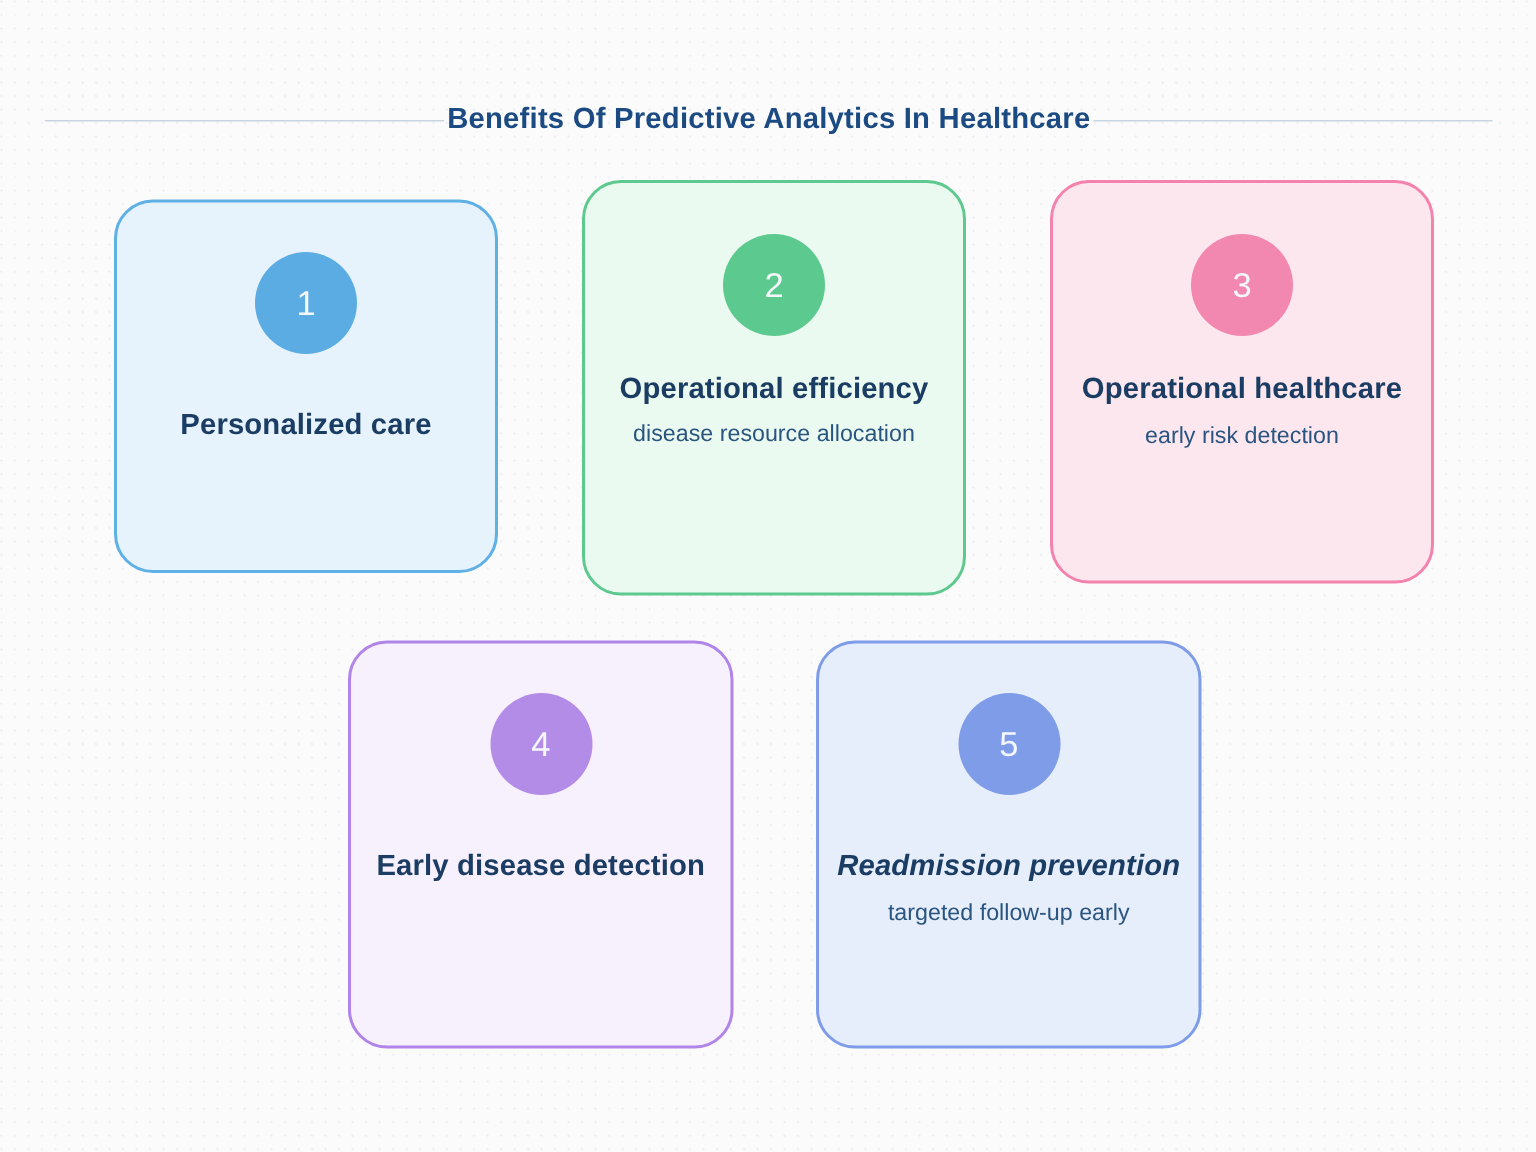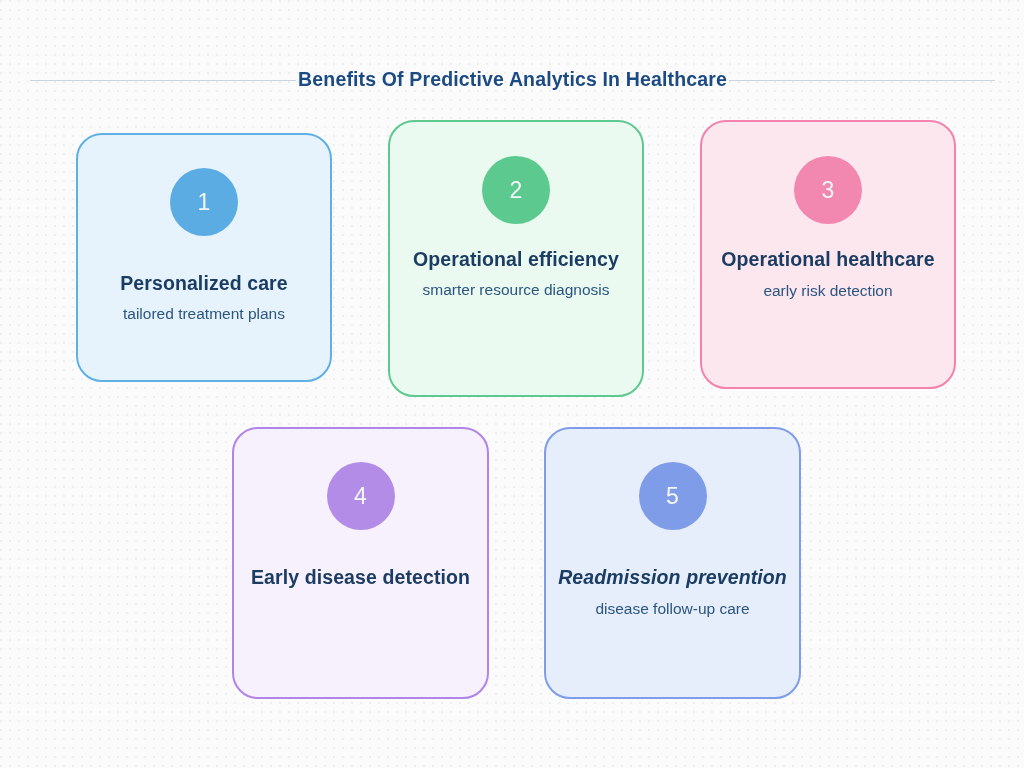--- a/index.html
+++ b/index.html
@@ -124,37 +124,36 @@
 
 <div id="title-bar">
   <div class="rule" style="background: rgb(200, 212, 226);"></div>
   <div id="page-title" style="color: rgb(27, 75, 130);">Benefits Of Predictive Analytics In Healthcare</div>
   <div class="rule" style="background: rgb(200, 212, 226);"></div>
 </div>
 
 <div class="card" id="card-1" style="background: rgb(230, 243, 252); border-color: rgb(95, 176, 229);">
   <div class="num-circle" style="background: rgb(91, 172, 227);">1</div>
   <div class="card-title">Personalized care</div>
-  <div class="card-sub">tailored treatment plans</div>
 </div>
 
 <div class="card" id="card-2" style="background: rgb(235, 250, 240); border-color: rgb(94, 201, 143);">
   <div class="num-circle" style="background: rgb(92, 201, 142);">2</div>
   <div class="card-title">Operational efficiency</div>
-  <div class="card-sub">smarter resource diagnosis</div>
+  <div class="card-sub">disease resource allocation</div>
 </div>
 
 <div class="card" id="card-3" style="background: rgb(253, 231, 238); border-color: rgb(243, 130, 173);">
   <div class="num-circle" style="background: rgb(242, 135, 176);">3</div>
   <div class="card-title">Operational healthcare</div>
   <div class="card-sub">early risk detection</div>
 </div>
 
 <div class="card" id="card-4" style="background: rgb(247, 240, 253); border-color: rgb(177, 132, 231);">
   <div class="num-circle" style="background: rgb(179, 140, 232);">4</div>
   <div class="card-title">Early disease detection</div>
 </div>
 
 <div class="card" id="card-5" style="background: rgb(230, 238, 251); border-color: rgb(126, 156, 232);">
   <div class="num-circle" style="background: rgb(126, 156, 232);">5</div>
   <div class="card-title">Readmission prevention</div>
-  <div class="card-sub">disease follow-up care</div>
+  <div class="card-sub">targeted follow-up early</div>
 </div>
 
 </body></html>

